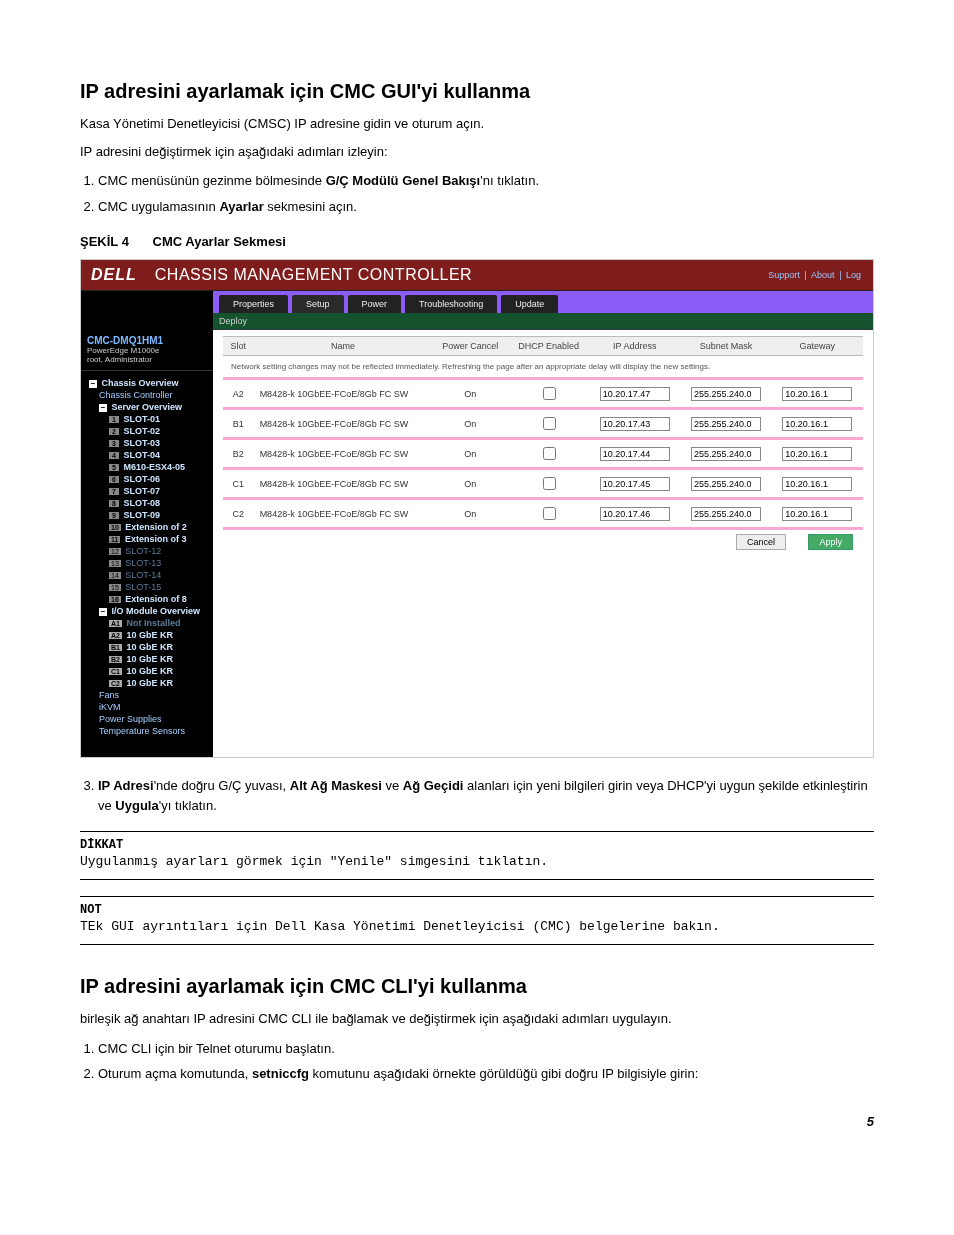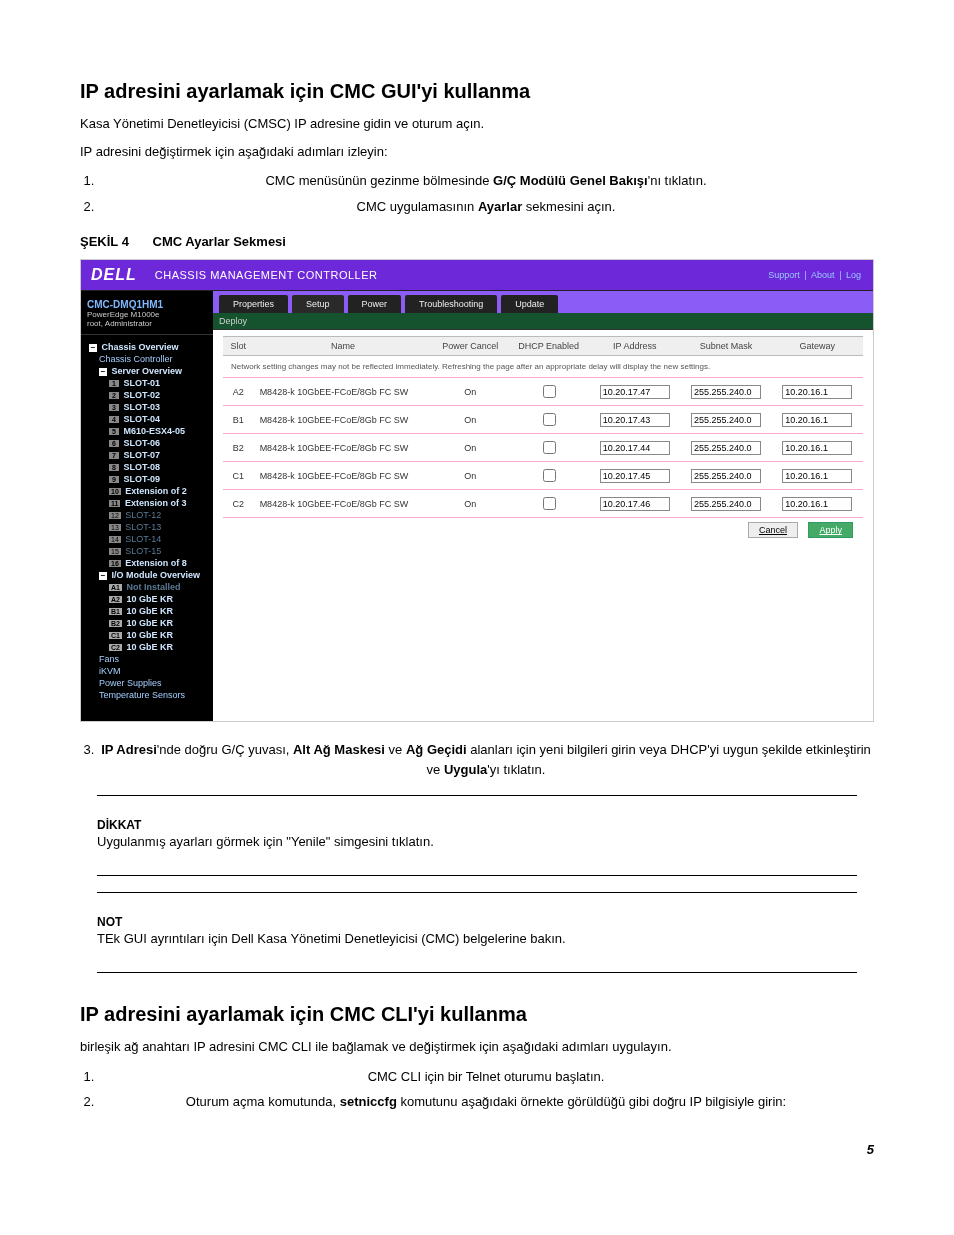--- a/index.html
+++ b/index.html
@@ -6,43 +6,43 @@
   body {
     margin: 0;
     padding: 50px 80px;
     font-family: Arial, sans-serif;
     font-size: 13px;
     color: #000;
     background: #fff;
   }
   h1 { font-size: 20px; font-weight: bold; margin: 30px 0 12px; }
   p { margin: 10px 0; line-height: 1.4; }
-  ol { margin: 0 0 6px 18px; padding: 0; text-align: center; }
+  ol { margin: 0 0 6px 18px; padding: 0; }
   li { margin: 6px 0; line-height: 1.5; }
   .fig-label { font-weight: bold; margin: 18px 0 10px; }
   .fig-label .num { margin-right: 20px; }
-  .notice-box { border-top: 1.5px solid #000; border-bottom: 1.5px solid #000; margin: 16px 17px; padding: 22px 0; }
+  .notice-box { border-top: 1.5px solid #000; border-bottom: 1.5px solid #000; margin: 16px 0; padding: 6px 0; font-family: Liberation Mono, monospace; }
   .notice-box .label { font-weight: bold; font-size: 12px; }
   .notice-box .text { margin: 2px 0 4px; }
   ul.bullet { list-style: disc; margin: 4px 0 4px 32px; padding: 0; }
   .footer-page { text-align: right; font-style: italic; font-weight: bold; margin-top: 30px; }
 
   
   .scr-outer { border: 1px solid #ccc; font-family: Arial, sans-serif; font-size: 9px; color: #d6d6d6; margin: 8px 0 18px; }
-  .scr-header { background: #6d28d9; display: flex; align-items: center; justify-content: space-between; padding: 6px 10px; border-bottom: 1px solid #222; }
-  .scr-header .title { color: #fff; font-size: 11px; letter-spacing: 0.5px; }
+  .scr-header { background: #7f1d1d; display: flex; align-items: center; justify-content: space-between; padding: 6px 10px; border-bottom: 1px solid #222; }
+  .scr-header .title { color: #fff; font-size: 16px; letter-spacing: 0.5px; }
   .scr-header .links { color: #9ac9ff; font-size: 9px; }
   .scr-header .links span { margin: 0 2px; cursor: pointer; }
   .scr-logo { color: #fff; font-weight: bold; font-size: 16px; font-style: italic; margin-right: 18px; letter-spacing: 1px; }
   .scr-body { display: flex; background: #fff; }
   .sidebar {
     width: 132px; background: #000; color: #cde4ff; font-size: 9px;
     padding: 4px 0 20px 0; flex-shrink: 0;
   }
-  .sidebar .user-box { border-bottom: 1px solid #333; padding: 4px 6px 6px; margin-bottom: 6px; }
+  .sidebar .user-box { border-bottom: 1px solid #333; padding: 4px 6px 6px; margin-bottom: 6px; margin-top: 36px; }
   .sidebar .user-box .line1 { color: #7fb8ff; font-weight: bold; font-size: 10px; }
   .sidebar .user-box .line2, .sidebar .user-box .line3 { color: #ccc; font-size: 8px; }
   .tree { padding-left: 4px; }
   .tree-item { padding: 1px 0 1px 4px; white-space: nowrap; color: #a3cfff; cursor: pointer; }
   .tree-item.bold { font-weight: bold; color: #cfe6ff; }
   .tree-item.dim { color: #5a7a95; }
   .tree-item .toggle { display: inline-block; width: 8px; height: 8px; background: #fff; color: #000; font-size: 8px; line-height: 7px; text-align: center; margin-right: 2px; font-weight: bold; }
   .slot-num { display: inline-block; background: #888; color: #000; font-size: 7px; padding: 0 2px; margin-right: 2px; min-width: 10px; text-align: center; }
   .slot-num.box { background: #aaa; }
   .tree .indent1 { padding-left: 14px; }
@@ -52,25 +52,25 @@
   .tab { background: #222; color: #eee; font-size: 9px; padding: 4px 14px; border-radius: 2px 2px 0 0; cursor: pointer; }
   .tab.active { background: #2a2a2a; }
   .subtabs-row { background: #14532d; padding: 3px 6px; border-bottom: 1px solid #333; }
   .subtab { color: #d0d0d0; font-size: 9px; margin-right: 14px; cursor: pointer; }
   .panel-title-row { display: flex; justify-content: space-between; align-items: center; padding: 14px 12px 6px; border-bottom: 1px solid #ccc; }
   .panel-title { color: #333; font-size: 12px; }
   .panel-icons span { display: inline-block; width: 14px; height: 14px; border: 1px solid #777; border-radius: 50%; margin-left: 4px; text-align: center; font-size: 9px; line-height: 12px; cursor: pointer; color: #333; }
   .table-container { padding: 6px 10px 40px; }
   table.io-table { width: 100%; border-collapse: collapse; font-size: 9px; color: #333; }
   table.io-table th { background: #efefef; border-top: 1px solid #bbb; border-bottom: 1px solid #bbb; padding: 4px 6px; font-weight: normal; color: #444; }
-  table.io-table td { border-bottom: 1px solid #f9a8d4; padding: 4px 6px; text-align: center; }
+  table.io-table td { border-bottom: 3px solid #f9a8d4; padding: 4px 6px; text-align: center; }
   table.io-table td.note { font-size: 8px; color: #555; text-align: left; padding: 6px 8px; }
   .ip-input { width: 70px; font-size: 9px; padding: 1px 2px; border: 1px solid #888; }
   .btn-row { text-align: right; padding: 4px 10px 10px; }
-  .btn { font-size: 9px; padding: 2px 10px; margin-left: 8px; cursor: pointer; text-decoration: underline; }
+  .btn { font-size: 9px; padding: 2px 10px; margin-left: 20px; cursor: pointer; }
   .btn.apply { background: #4a6; color: #fff; border: 1px solid #396; }
   .btn.cancel { background: #eee; border: 1px solid #aaa; }
 </style>
 </head>
 <body>
 
 <h1>IP adresini ayarlamak için CMC GUI'yi kullanma</h1>
 <p>Kasa Yönetimi Denetleyicisi (CMSC) IP adresine gidin ve oturum açın.</p>
 <p>IP adresini değiştirmek için aşağıdaki adımları izleyin:</p>
 

